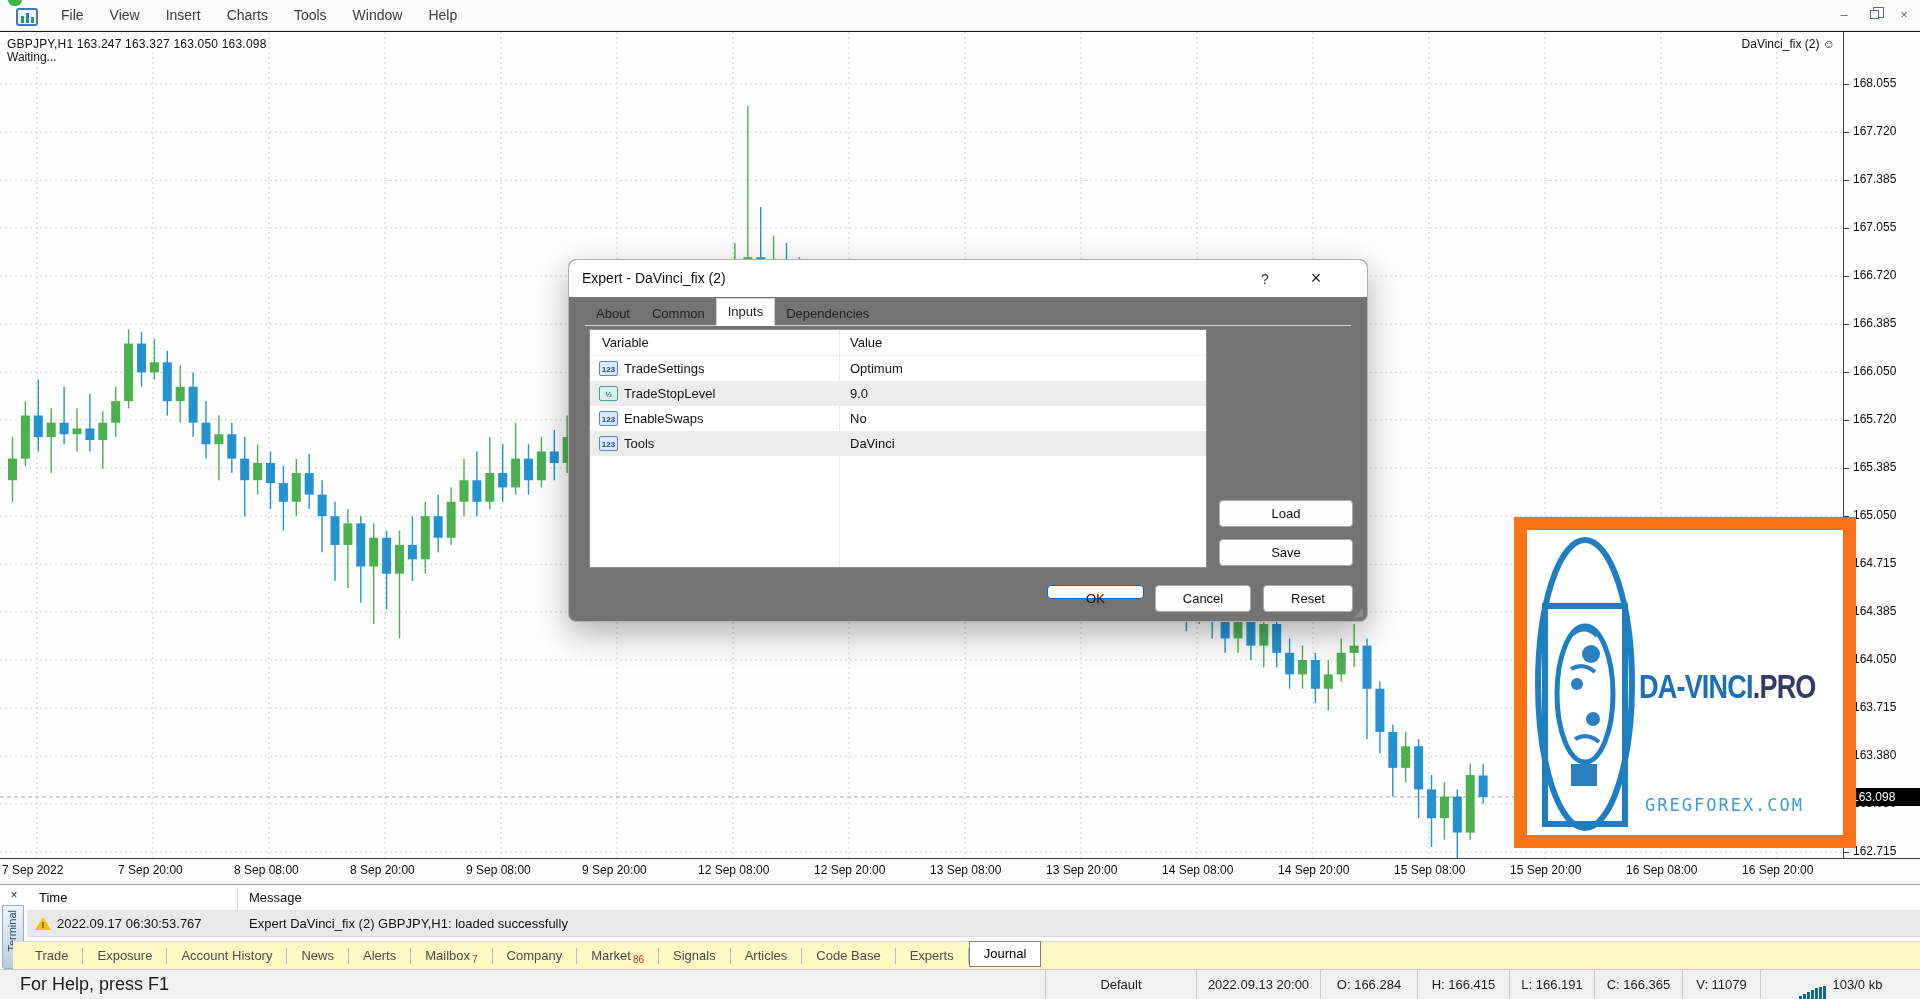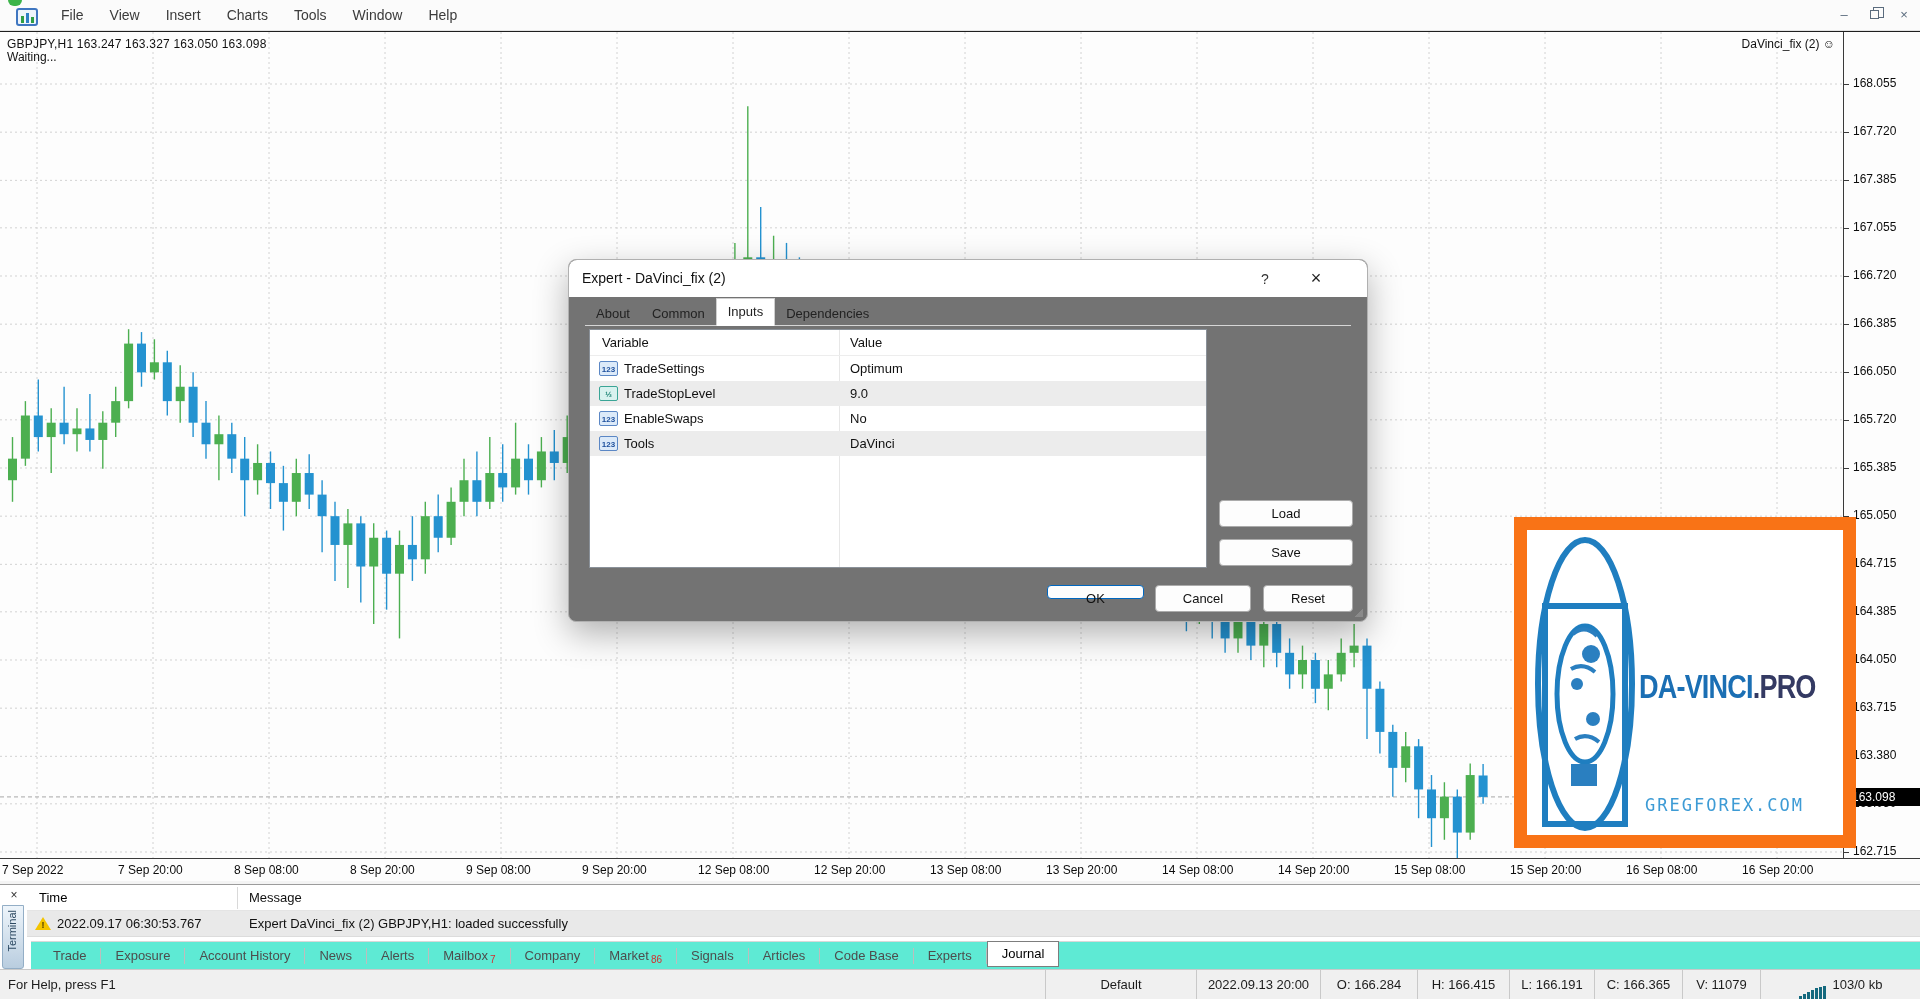--- a/index.html
+++ b/index.html
@@ -113,32 +113,32 @@
   .th-time { position:absolute; left:12px; top:5px; font-size:13px; color:#000000; }
   .th-msg  { position:absolute; left:222px; top:5px; font-size:13px; color:#111; }
   .th-div  { position:absolute; left:210px; top:2px; width:1px; height:22px; background:#d9d9d9; }
   .term-row { position:absolute; left:27px; top:26px; right:0; height:26px; background:#e9e9e9;
     border-bottom:1px solid #dcdcdc; }
   .tr-warn { position:absolute; left:8px; top:6px; width:16px; height:13px;
     clip-path:polygon(50% 0, 100% 100%, 0 100%); background:#f3c400; color:#4d3c00;
     font-size:9px; font-weight:bold; text-align:center; line-height:16px; }
   .tr-time { position:absolute; left:30px; top:5px; font-size:13px; color:#111; }
   .tr-msg  { position:absolute; left:222px; top:5px; font-size:13px; color:#111; }
-  .term-tabs { position:absolute; left:31px; top:56px; right:0; height:28px; background:#5eead4;
+  .term-tabs { position:absolute; left:13px; top:56px; right:0; height:28px; background:#fef9c3;
     border-top:1px solid #d8d8d8; display:flex; align-items:center; padding-left:8px; }
   .tt-item { font-size:13px; color:#4d4d4d; padding:4px 14px; white-space:nowrap; }
   .tt-item .badge { color:#d32f2f; font-size:10px; position:relative; top:3px; margin-left:2px; }
   .tt-item.active { background:#fff; border:1px solid #7d7d7d; color:#000; padding:4px 14px 5px;
     margin-top:-3px; }
   .tt-div { width:1px; height:16px; background:#bdbdbd; }
 
   
   .statusbar { position:absolute; left:0; top:969px; width:1920px; height:30px; background:#f0f0f0;
     border-top:1px solid #c9c9c9; display:flex; align-items:center; z-index:16; }
-  .sb-left { flex:1 1 auto; padding-left:8px; font-size:13px; color:#1c1c1c; }
+  .sb-left { flex:1 1 auto; padding-left:20px; font-size:18px; color:#1c1c1c; }
   .sb-cell { flex:0 0 auto; height:30px; line-height:29px; text-align:center; font-size:13px;
     color:#1c1c1c; border-left:1px solid #c9c9c9; white-space:nowrap; overflow:hidden; }
   .sb-bars { display:inline-block; margin-right:6px; vertical-align:-1px; }
   .sb-bars i { display:inline-block; width:3px; margin-right:1px; background:#14697e; vertical-align:bottom; }
 </style>
 </head>
 <body>
 
 <div id="page">
 

